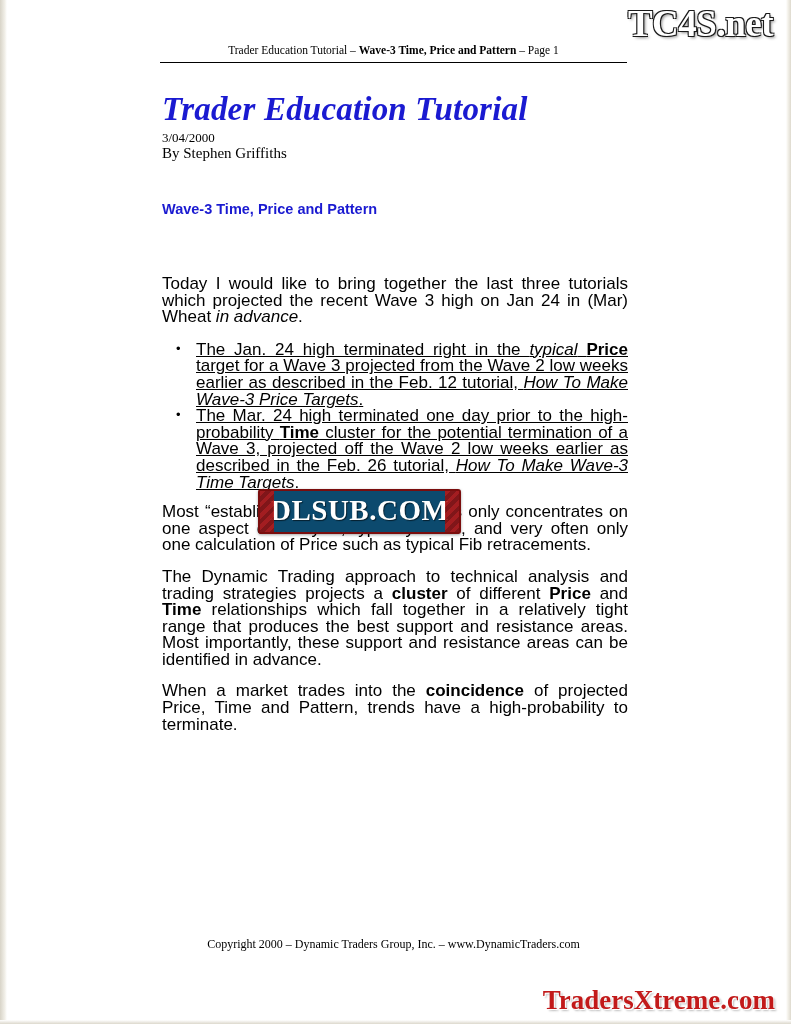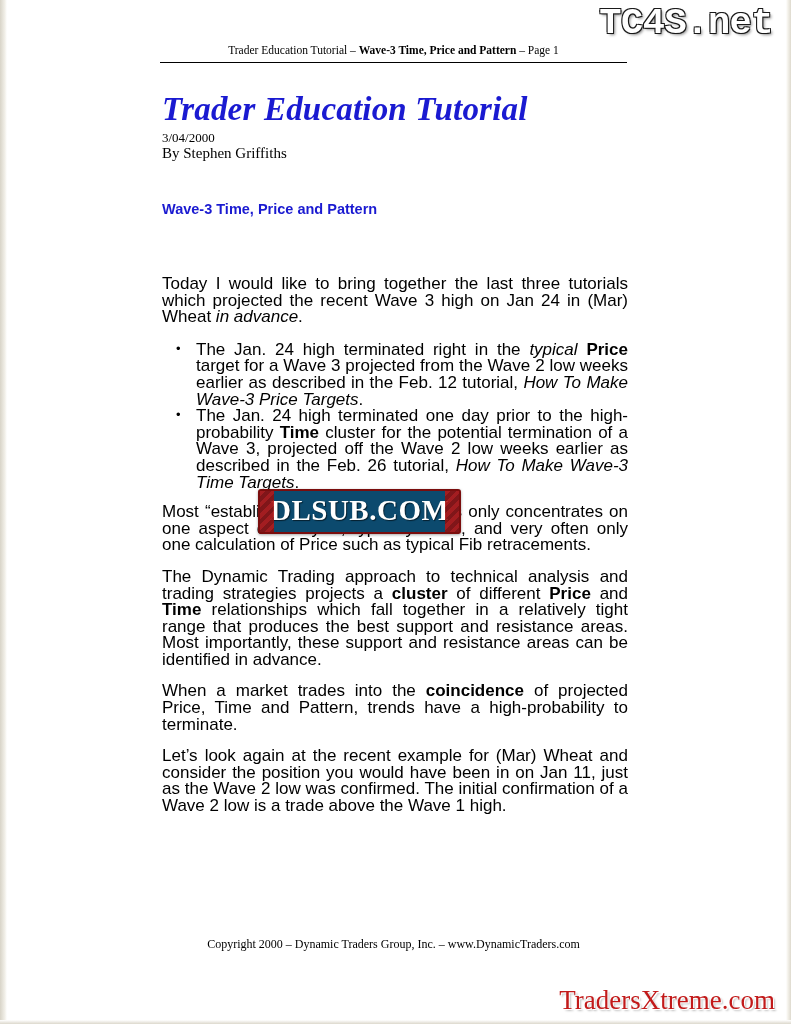--- a/index.html
+++ b/index.html
@@ -14,21 +14,21 @@
     overflow: hidden;
     font-family: "Liberation Serif", serif;
     color: #000000;
   }
 
   
   .wm-tc4s {
     position: absolute;
     top: 2px;
     right: 18px;
-    font-family: Liberation Mono, monospace;
+    font-family: Liberation Serif, serif;
     font-weight: bold;
     font-size: 37px;
     color: #ffffff;
     text-shadow:
       -1px -1px 0 #1a1a1a,
        1px -1px 0 #1a1a1a,
       -1px  1px 0 #1a1a1a,
        1px  1px 0 #1a1a1a,
        2px  2px 3px rgba(0,0,0,0.45);
     letter-spacing: -0.5px;
@@ -66,21 +66,21 @@
     opacity: 0.9;
   }
   .wm-dlsub::before { left: 0; }
   .wm-dlsub::after  { right: 0; }
   .wm-txtreme {
     position: absolute;
     right: 16px;
     bottom: 8px;
     z-index: 40;
     font-family: "Liberation Serif", serif;
-    font-weight: normal;
+    font-weight: bold;
     font-size: 27px;
     color: #c21a1a;
     text-shadow: 1px 1px 0 #ffffff, 2px 2px 2px rgba(0,0,0,0.25);
     white-space: nowrap;
   }
 
   
   .scan-edge-left {
     position: absolute;
     left: 0; top: 0; bottom: 0;
@@ -192,20 +192,21 @@
   .content p {
     margin: 0 0 15px 0;
     text-align: justify;
   }
   .content p.tight { margin-bottom: 0; }
 
   ul.bullets {
     margin: 16px 0 13px 0;
     padding: 0 0 0 34px;
     list-style: none;
+    text-decoration: underline;
   }
   ul.bullets li {
     position: relative;
     margin: 0 0 0 0;
     text-align: justify;
   }
   ul.bullets li::before {
     content: "\2022";
     position: absolute;
     left: -20px;
@@ -248,31 +249,30 @@
 
   <div class="content">
 
     <p><span>Today I would like to bring together the last three tutorials which projected the recent Wave 3 high on Jan 24 in (Mar) Wheat </span><span class="i">in advance</span><span>.</span></p>
 
     <ul class="bullets">
       <li>
         <span>The Jan. 24 high terminated right in the </span><span class="i">typical</span><span> </span><span class="b">Price</span><span> target for a Wave 3 projected from the Wave 2 low weeks earlier as described in the Feb. 12 tutorial, </span><span class="i">How To Make Wave-3 Price Targets</span><span>.</span>
       </li>
       <li>
-        <span>The Jan. 24 high terminated one day prior to the high-probability </span><span class="b">Time</span><span> cluster for the potential termination of a Wave 3, projected off the Wave 2 low weeks earlier as described in the Feb. 26 tutorial, </span><span class="i">How To Make Wave-3 Time Targets</span><span>.</span>
+        <span>The Mar. 24 high terminated one day prior to the high-probability </span><span class="b">Time</span><span> cluster for the potential termination of a Wave 3, projected off the Wave 2 low weeks earlier as described in the Feb. 26 tutorial, </span><span class="i">How To Make Wave-3 Time Targets</span><span>.</span>
       </li>
     </ul>
 
     <p>Most “establishment” technical analysis only concentrates on one aspect of analysis, typically Price, and very often only one calculation of Price such as typical Fib retracements.</p>
 
     <p><span>The Dynamic Trading approach to technical analysis and trading strategies projects a </span><span class="b">cluster</span><span> of different </span><span class="b">Price</span><span> and </span><span class="b">Time</span><span> relationships which fall together in a relatively tight range that produces the best support and resistance areas. Most importantly, these support and resistance areas can be identified in advance.</span></p>
 
     <p><span>When a market trades into the </span><span class="b">coincidence</span><span> of projected Price, Time and Pattern, trends have a high-probability to terminate.</span></p>
 
-    <p class="tight">Let’s look again at the recent example for (Mar) Wheat and consider the position you would have been in on Jan 11, just as the Wave 2 low was confirmed. The initial confirmation of a Wave 2 low is a trade above the Wave 1 high.</p>
 
   </div>
 
   <div class="footer">Copyright 2000 – Dynamic Traders Group, Inc. – www.DynamicTraders.com</div>
 
 </div>
 
 <div class="wm-tc4s">TC4S.net</div>
 <div class="wm-dlsub">DLSUB.COM</div>
 <div class="wm-txtreme">TradersXtreme.com</div>

